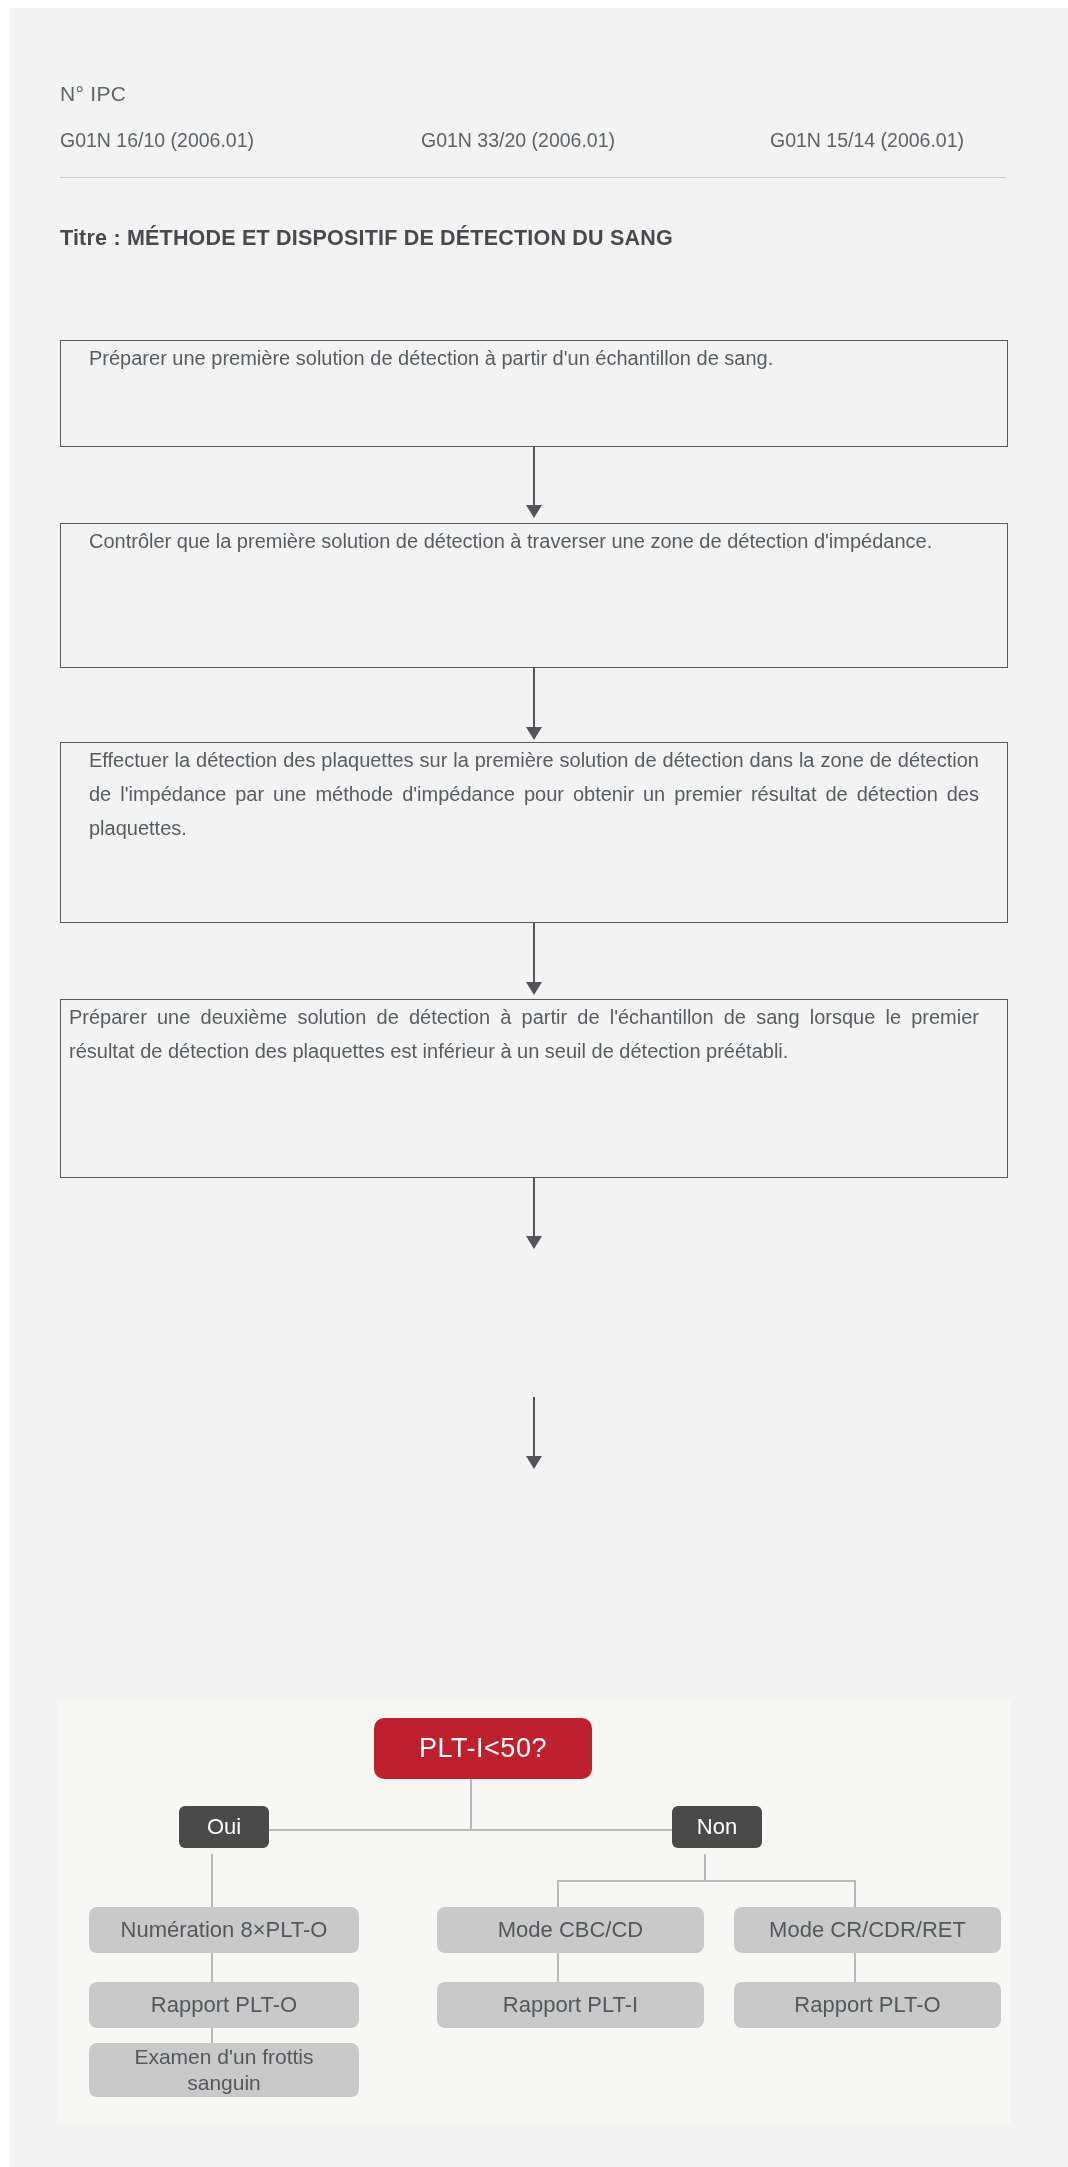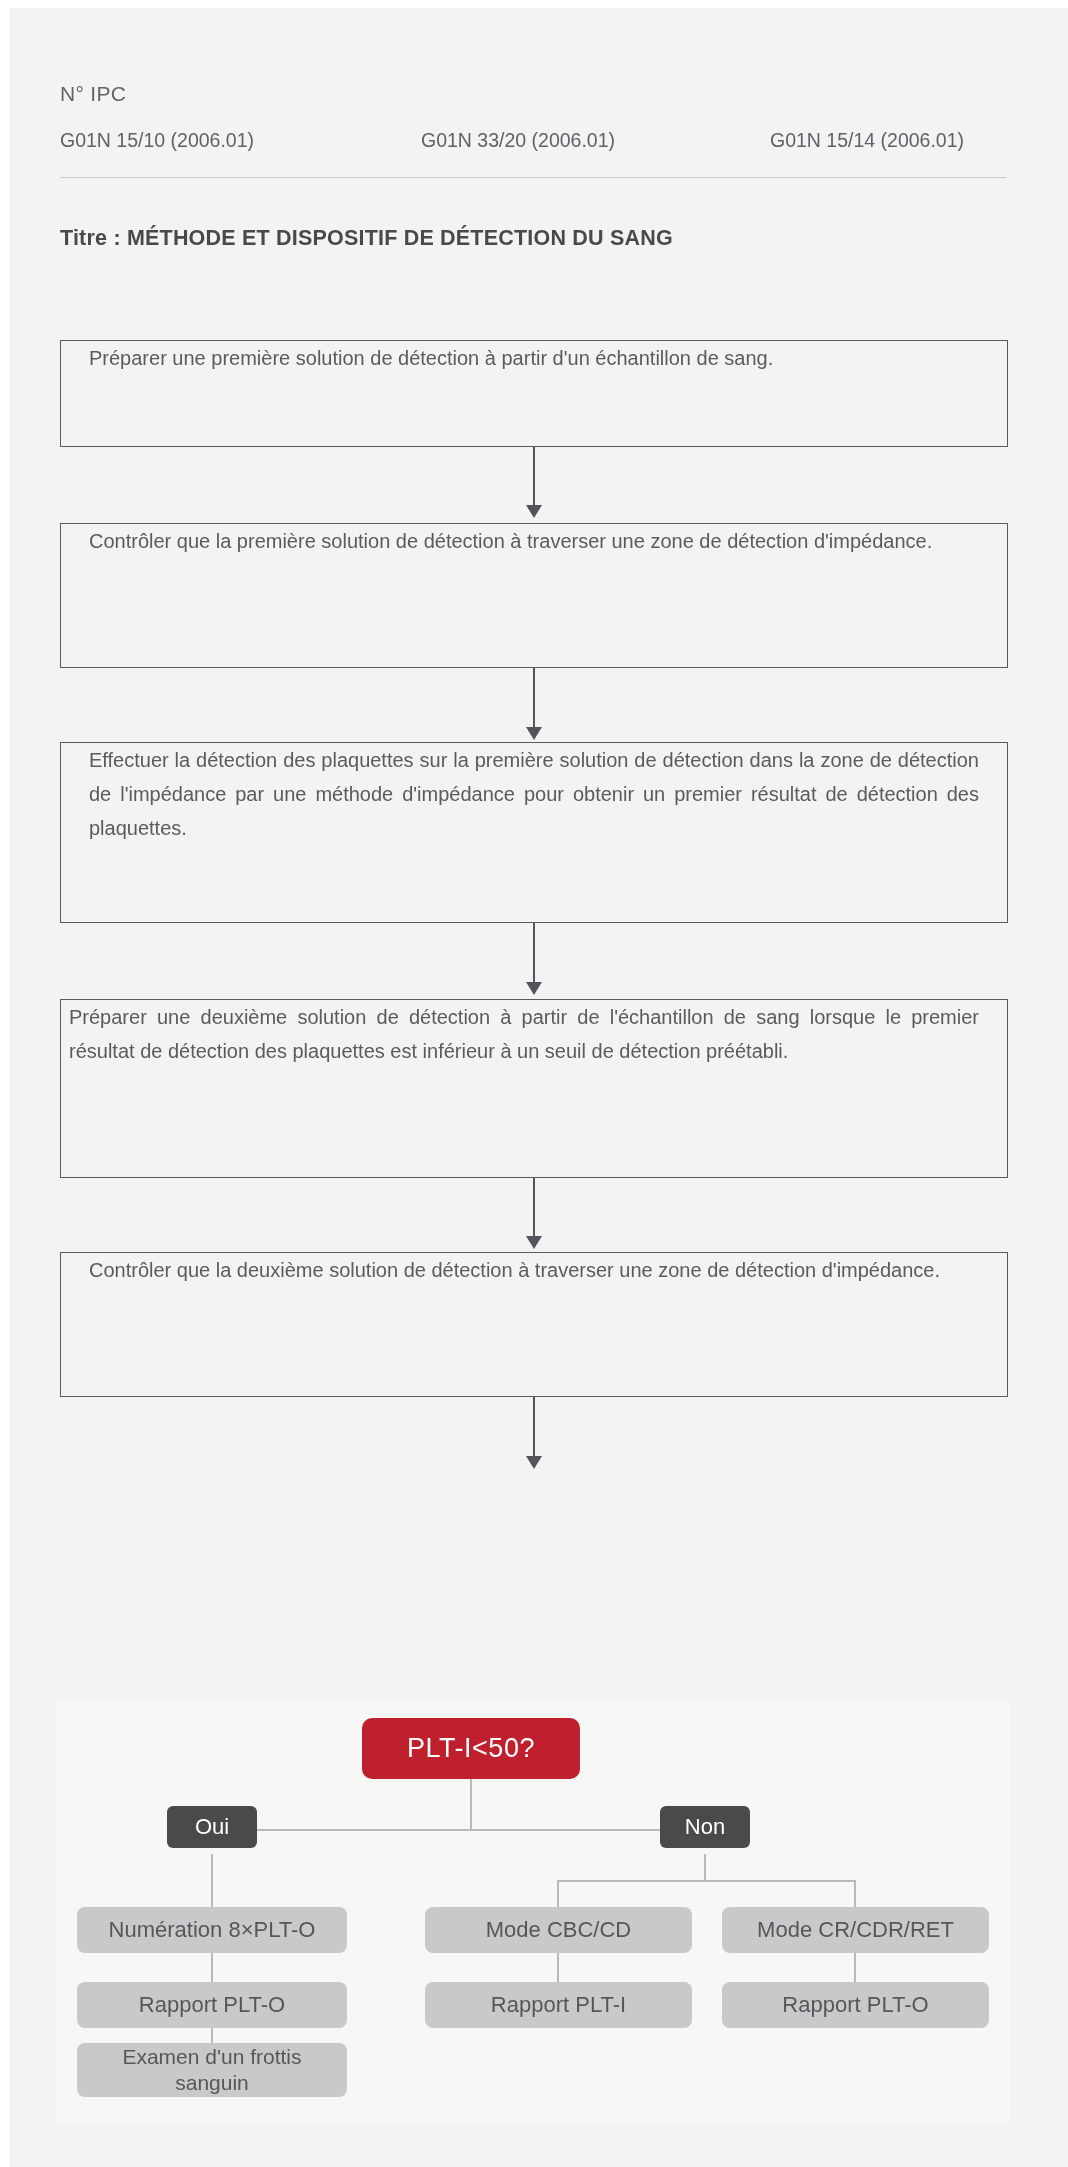--- a/index.html
+++ b/index.html
@@ -61,20 +61,21 @@
   .al4{top:1178px;height:58px;} .ah4{top:1236px;}
   .al5{top:1397px;height:59px;} .ah5{top:1456px;}
 
   
   .tree-panel{position:absolute;left:57px;top:1700px;width:953px;height:424px;background:#f7f7f6;}
   .tree-panel .conn{position:absolute;background:#b9b9b9;}
   .node{
     position:absolute;box-sizing:border-box;
     display:flex;align-items:center;justify-content:center;
     text-align:center;
+    margin-left:12px;
   }
   .node.root{
     left:305px;top:18px;width:218px;height:61px;
     background:#bf202d;border-radius:10px;
     color:#ffffff;font-size:27px;letter-spacing:.5px;
   }
   .node.branch{
     width:90px;height:42px;top:106px;
     background:#4a4a4b;border-radius:6px;
     color:#ffffff;font-size:22px;
@@ -108,21 +109,21 @@
   .cn-a3{left:154px;top:328px;width:2px;height:15px;}
 </style>
 </head>
 <body>
 
 <div class="page">
   <div class="strip-top"></div>
   <div class="strip-left"></div>
 
   <div class="ipc-label">N° IPC</div>
-  <div class="ipc-code c1">G01N 15/10 (2006.01)</div>
+  <div class="ipc-code c1">G01N 16/10 (2006.01)</div>
   <div class="ipc-code c2">G01N 33/20 (2006.01)</div>
   <div class="ipc-code c3">G01N 15/14 (2006.01)</div>
   <div class="divider"></div>
   <div class="doc-title">Titre : MÉTHODE ET DISPOSITIF DE DÉTECTION DU SANG</div>
 
   <div class="step-box single b1">
     <p>Préparer une première solution de détection à partir d'un échantillon de sang.</p>
   </div>
   <div class="arrow-line al1"></div>
   <div class="arrow-head ah1"></div>
@@ -138,23 +139,20 @@
   </div>
   <div class="arrow-line al3"></div>
   <div class="arrow-head ah3"></div>
 
   <div class="step-box b4">
     <p>Préparer une deuxième solution de détection à partir de l'échantillon de sang lorsque le premier résultat de détection des plaquettes est inférieur à un seuil de détection préétabli.</p>
   </div>
   <div class="arrow-line al4"></div>
   <div class="arrow-head ah4"></div>
 
-  <div class="step-box b5">
-    <p>Contrôler que la deuxième solution de détection à traverser une zone de détection d'impédance.</p>
-  </div>
   <div class="arrow-line al5"></div>
   <div class="arrow-head ah5"></div>
 
 
   <div class="tree-panel">
 
     <div class="conn cn-root"></div>
     <div class="conn cn-hline"></div>
     <div class="conn cn-oui"></div>
     <div class="conn cn-non"></div>

